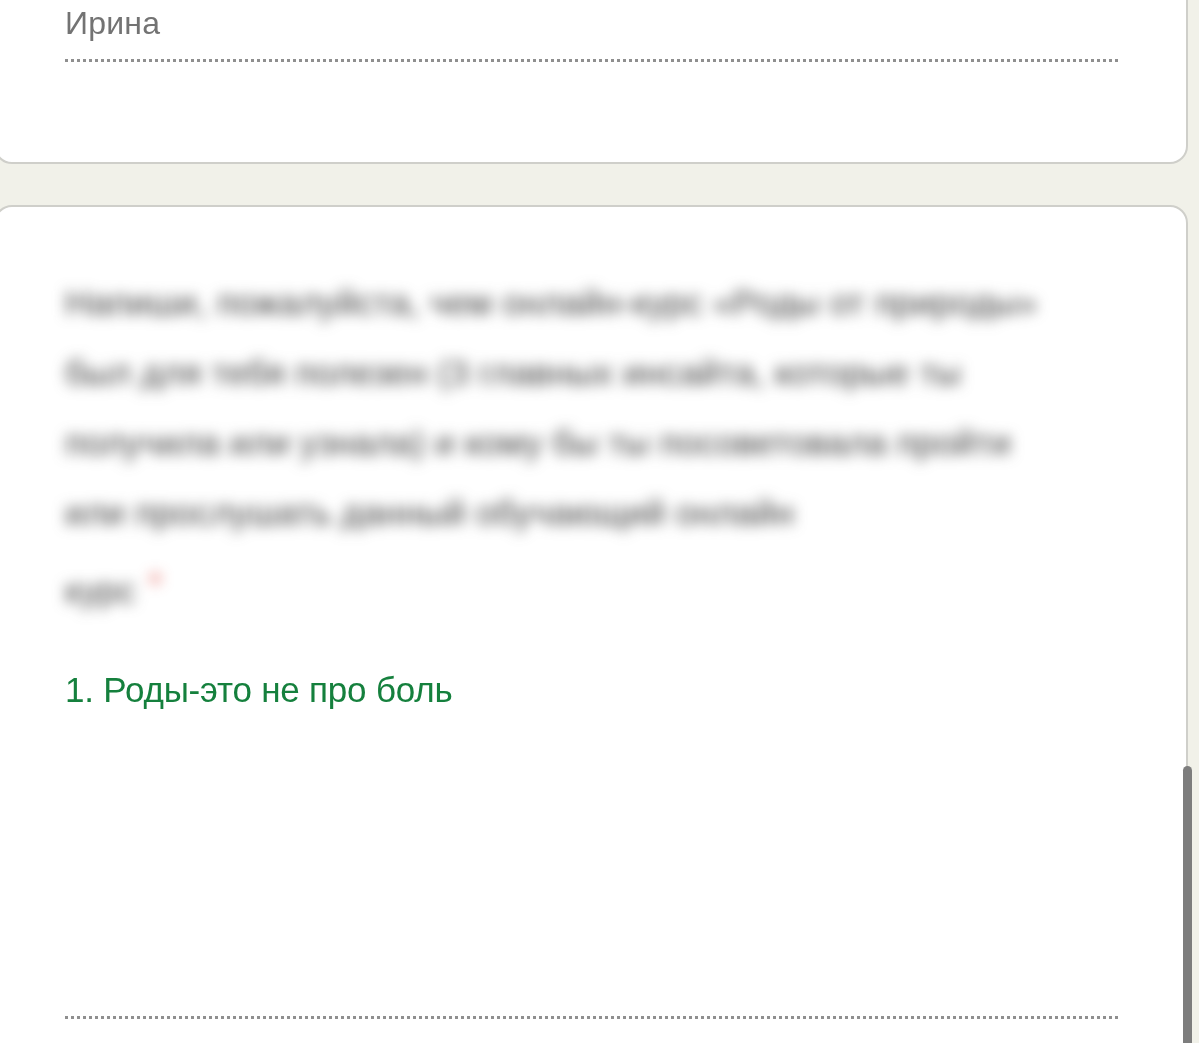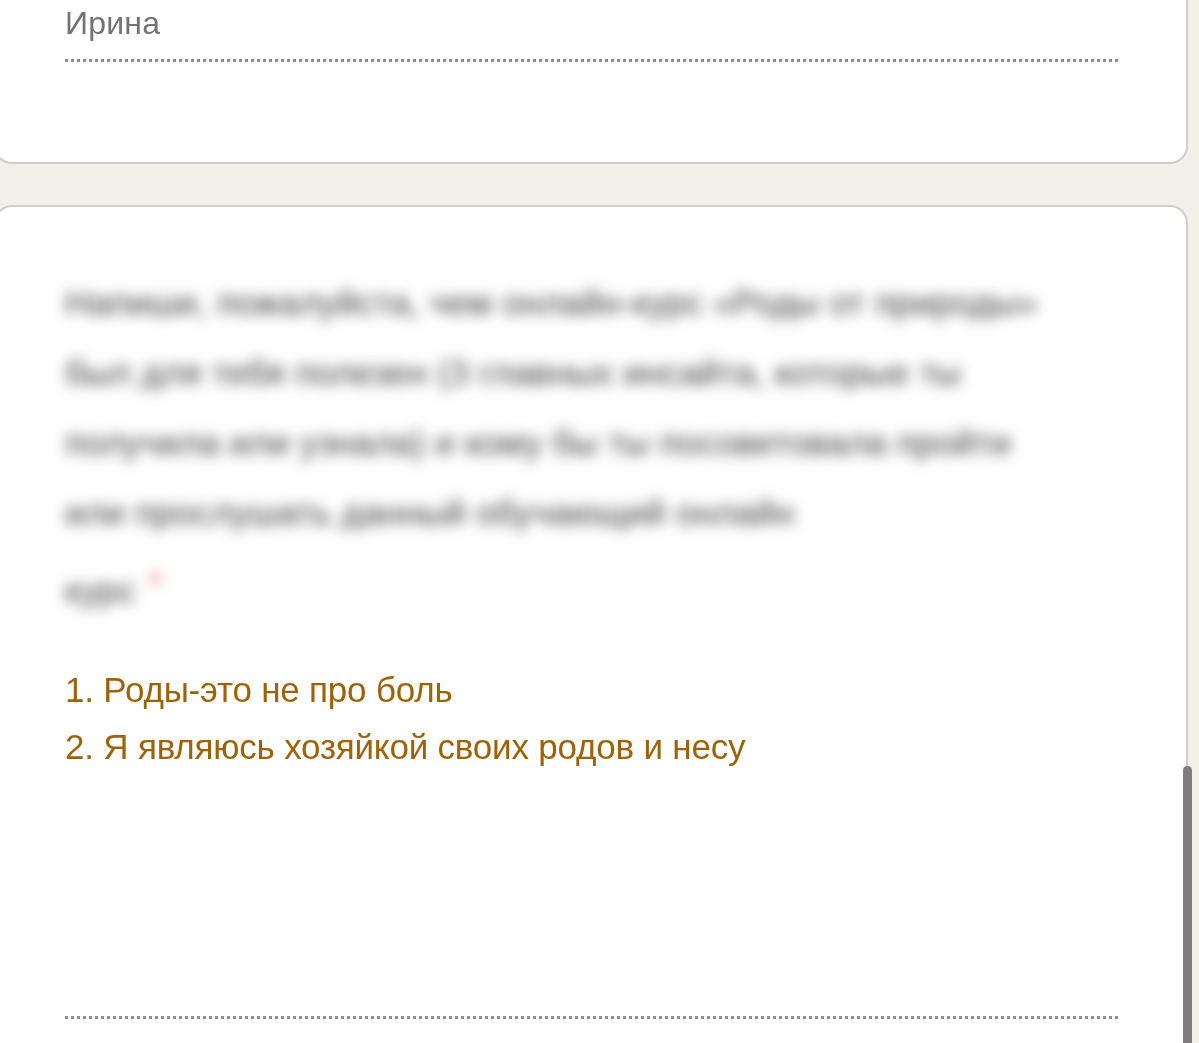--- a/index.html
+++ b/index.html
@@ -56,21 +56,21 @@
     font-size: 30px;
     vertical-align: 10px;
   }
 
   .answer-block {
     position: absolute;
     left: 65px; top: 661px;
     width: 1075px;
     font-size: 35px;
     line-height: 57px;
-    color: #a16207;
+    color: #15803d;
     letter-spacing: -0.2px;
   }
   .a-line { white-space: nowrap; }
 
   .scrollbar-thumb {
     position: absolute;
     top: 766px;
     left: 1183px;
     width: 9px;
     height: 277px;
@@ -96,18 +96,17 @@
       <div class="q-line">получила или узнала) и кому бы ты посоветовала пройти</div>
       <div class="q-line">или прослушать данный обучающий онлайн</div>
     </div>
   <div class="q-line">
     <span>курс</span><span class="required-marker">*</span>
   </div>
 </div>
 
 <div class="answer-block">
     <div class="a-line">1. Роды-это не про боль</div>
-    <div class="a-line">2. Я являюсь хозяйкой своих родов и несу</div>
   </div>
 
 <div class="dotted-line dotted-bottom"></div>
 
 <div class="scrollbar-thumb"></div>
 
 </body></html>

